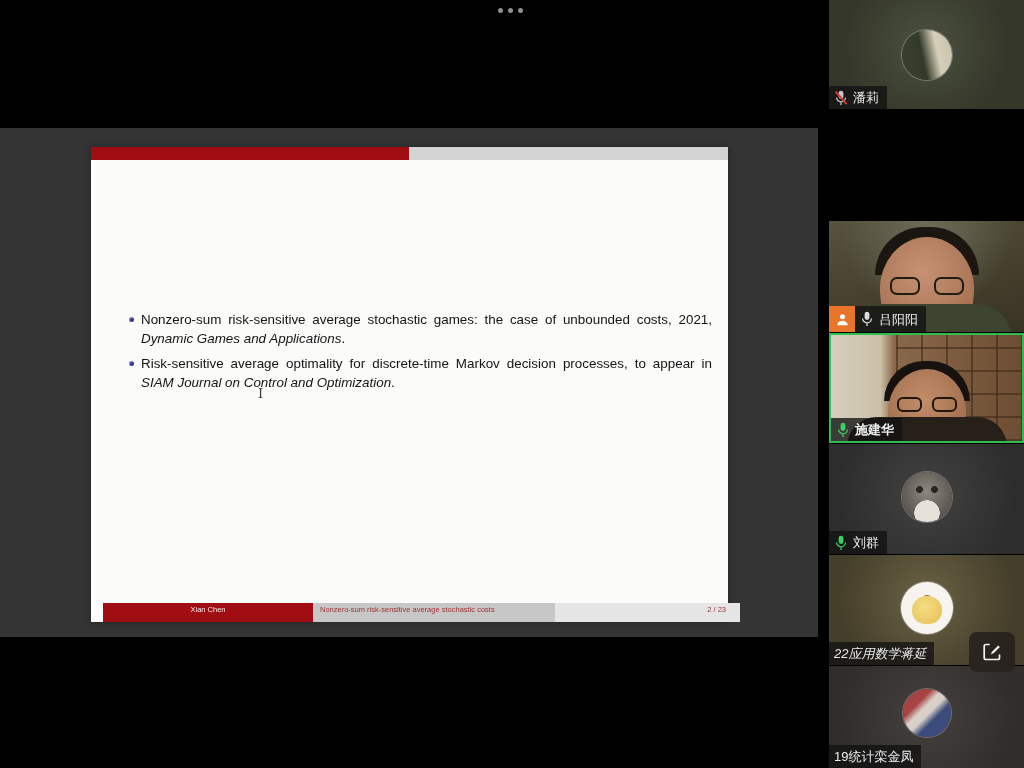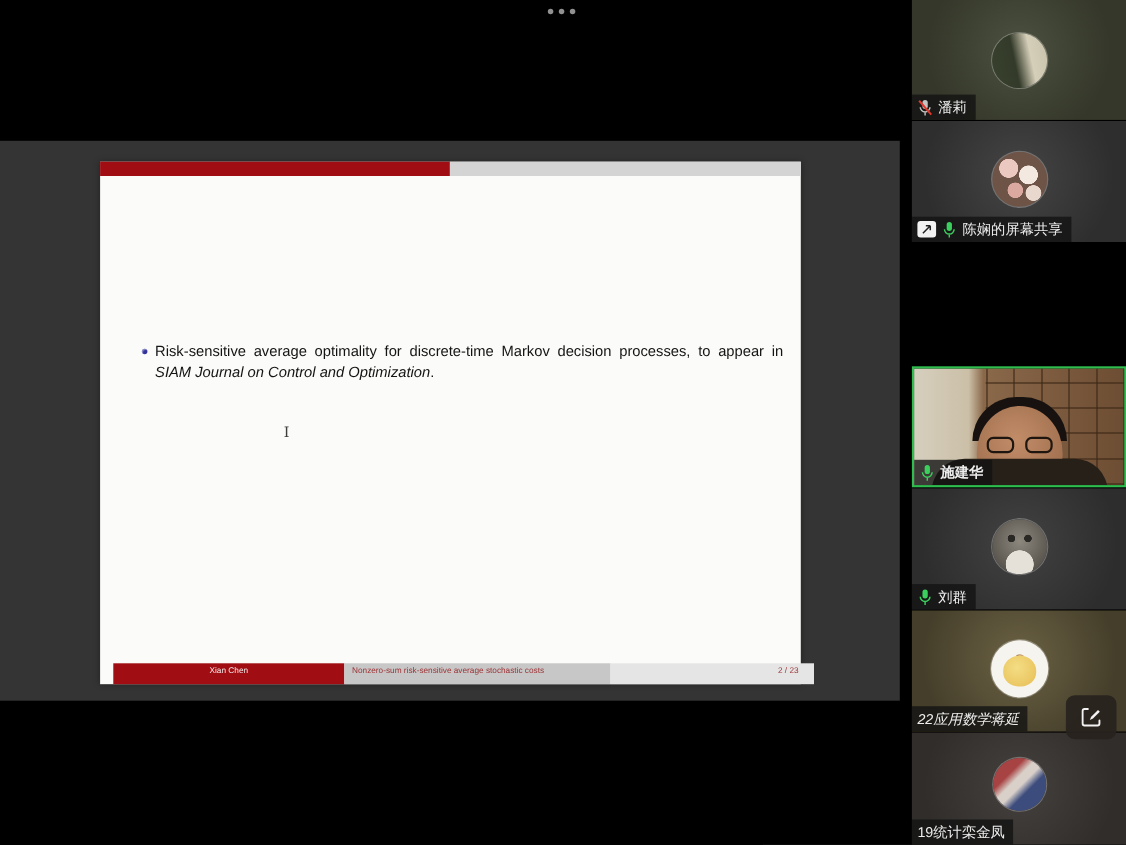--- a/index.html
+++ b/index.html
@@ -130,20 +130,23 @@
 
 <div class="share-region">
   <div class="slide">
     <div class="pbar">
       <div class="fill"></div>
       <div class="rest"></div>
     </div>
 
     <div class="slide-content">
       <div class="bullet">
+        <span>Nonzero-sum risk-sensitive average stochastic games: the case of unbounded costs, 2021, </span><span class="it">Dynamic Games and Applications</span><span>.</span>
+      </div>
+      <div class="bullet">
         <span>Risk-sensitive average optimality for discrete-time Markov decision processes, to appear in </span><span class="it">SIAM Journal on Control and Optimization</span><span>.</span>
       </div>
     </div>
 
     <div class="ibeam">I</div>
 
     <div class="slide-footer">
       <div class="sf-author">Xian Chen</div>
       <div class="sf-title">Nonzero-sum risk-sensitive average stochastic costs</div>
       <div class="sf-page">2 / 23</div>
@@ -161,39 +164,47 @@
           <rect x="4.6" y="0.8" width="4.8" height="8.2" rx="2.4" fill="#c4c4c4"></rect>
           <path d="M2.6 7.4a4.4 4.4 0 0 0 8.8 0" stroke="#c4c4c4" stroke-width="1.3" fill="none"></path>
           <line x1="7" y1="12.3" x2="7" y2="15" stroke="#c4c4c4" stroke-width="1.3"></line>
           <line x1="1.6" y1="1.6" x2="12.6" y2="14.2" stroke="#e0392e" stroke-width="1.8"></line>
         </svg>
         <span>潘莉</span>
       </div>
     </div>
   </div>
 
-  <div class="tile t2">
-    <div class="avatar av2"></div>
-    <div class="label-row">
-      <div class="nlabel">
-        <span class="share-ic">
-          <svg width="11" height="11" viewBox="0 0 12 12">
-              <path d="M2.2 9.8 L9.5 2.5 M9.5 2.5 h-4.4 M9.5 2.5 v4.4" stroke="#222" stroke-width="1.5" fill="none"></path>
-            </svg>
-        </span>
-        <svg width="14" height="16" viewBox="0 0 14 16">
-          <rect x="4.6" y="0.8" width="4.8" height="8.2" rx="2.4" fill="#3bcf5d"></rect>
-          <path d="M2.6 7.4a4.4 4.4 0 0 0 8.8 0" stroke="#3bcf5d" stroke-width="1.3" fill="none"></path>
-          <line x1="7" y1="12.3" x2="7" y2="15" stroke="#3bcf5d" stroke-width="1.3"></line>
-        </svg>
-        <span>陈娴的屏幕共享</span>
-      </div>
-    </div>
-  </div>
-
+
+  <div class="tile t3">
+    <div class="hair"></div>
+    <div class="face"></div>
+    <div class="glasses">
+        <i></i>
+        <i></i>
+      </div>
+    <div class="smile"></div>
+    <div class="body"></div>
+    <div class="label-row">
+      <div class="host-badge">
+        <svg width="15" height="15" viewBox="0 0 16 16" fill="#fff">
+            <circle cx="8" cy="5.1" r="2.7"></circle>
+            <path d="M2.4 14 a5.6 4.8 0 0 1 11.2 0 z"></path>
+          </svg>
+      </div>
+      <div class="nlabel">
+        <svg width="14" height="16" viewBox="0 0 14 16">
+          <rect x="4.6" y="0.8" width="4.8" height="8.2" rx="2.4" fill="#dcdcdc"></rect>
+          <path d="M2.6 7.4a4.4 4.4 0 0 0 8.8 0" stroke="#dcdcdc" stroke-width="1.3" fill="none"></path>
+          <line x1="7" y1="12.3" x2="7" y2="15" stroke="#dcdcdc" stroke-width="1.3"></line>
+        </svg>
+        <span>吕阳阳</span>
+      </div>
+    </div>
+  </div>
 
   <div class="tile t4">
     <div class="shelf"></div>
     <div class="hair"></div>
     <div class="face"></div>
     <div class="glasses">
         <i></i>
         <i></i>
       </div>
     <div class="body"></div>

